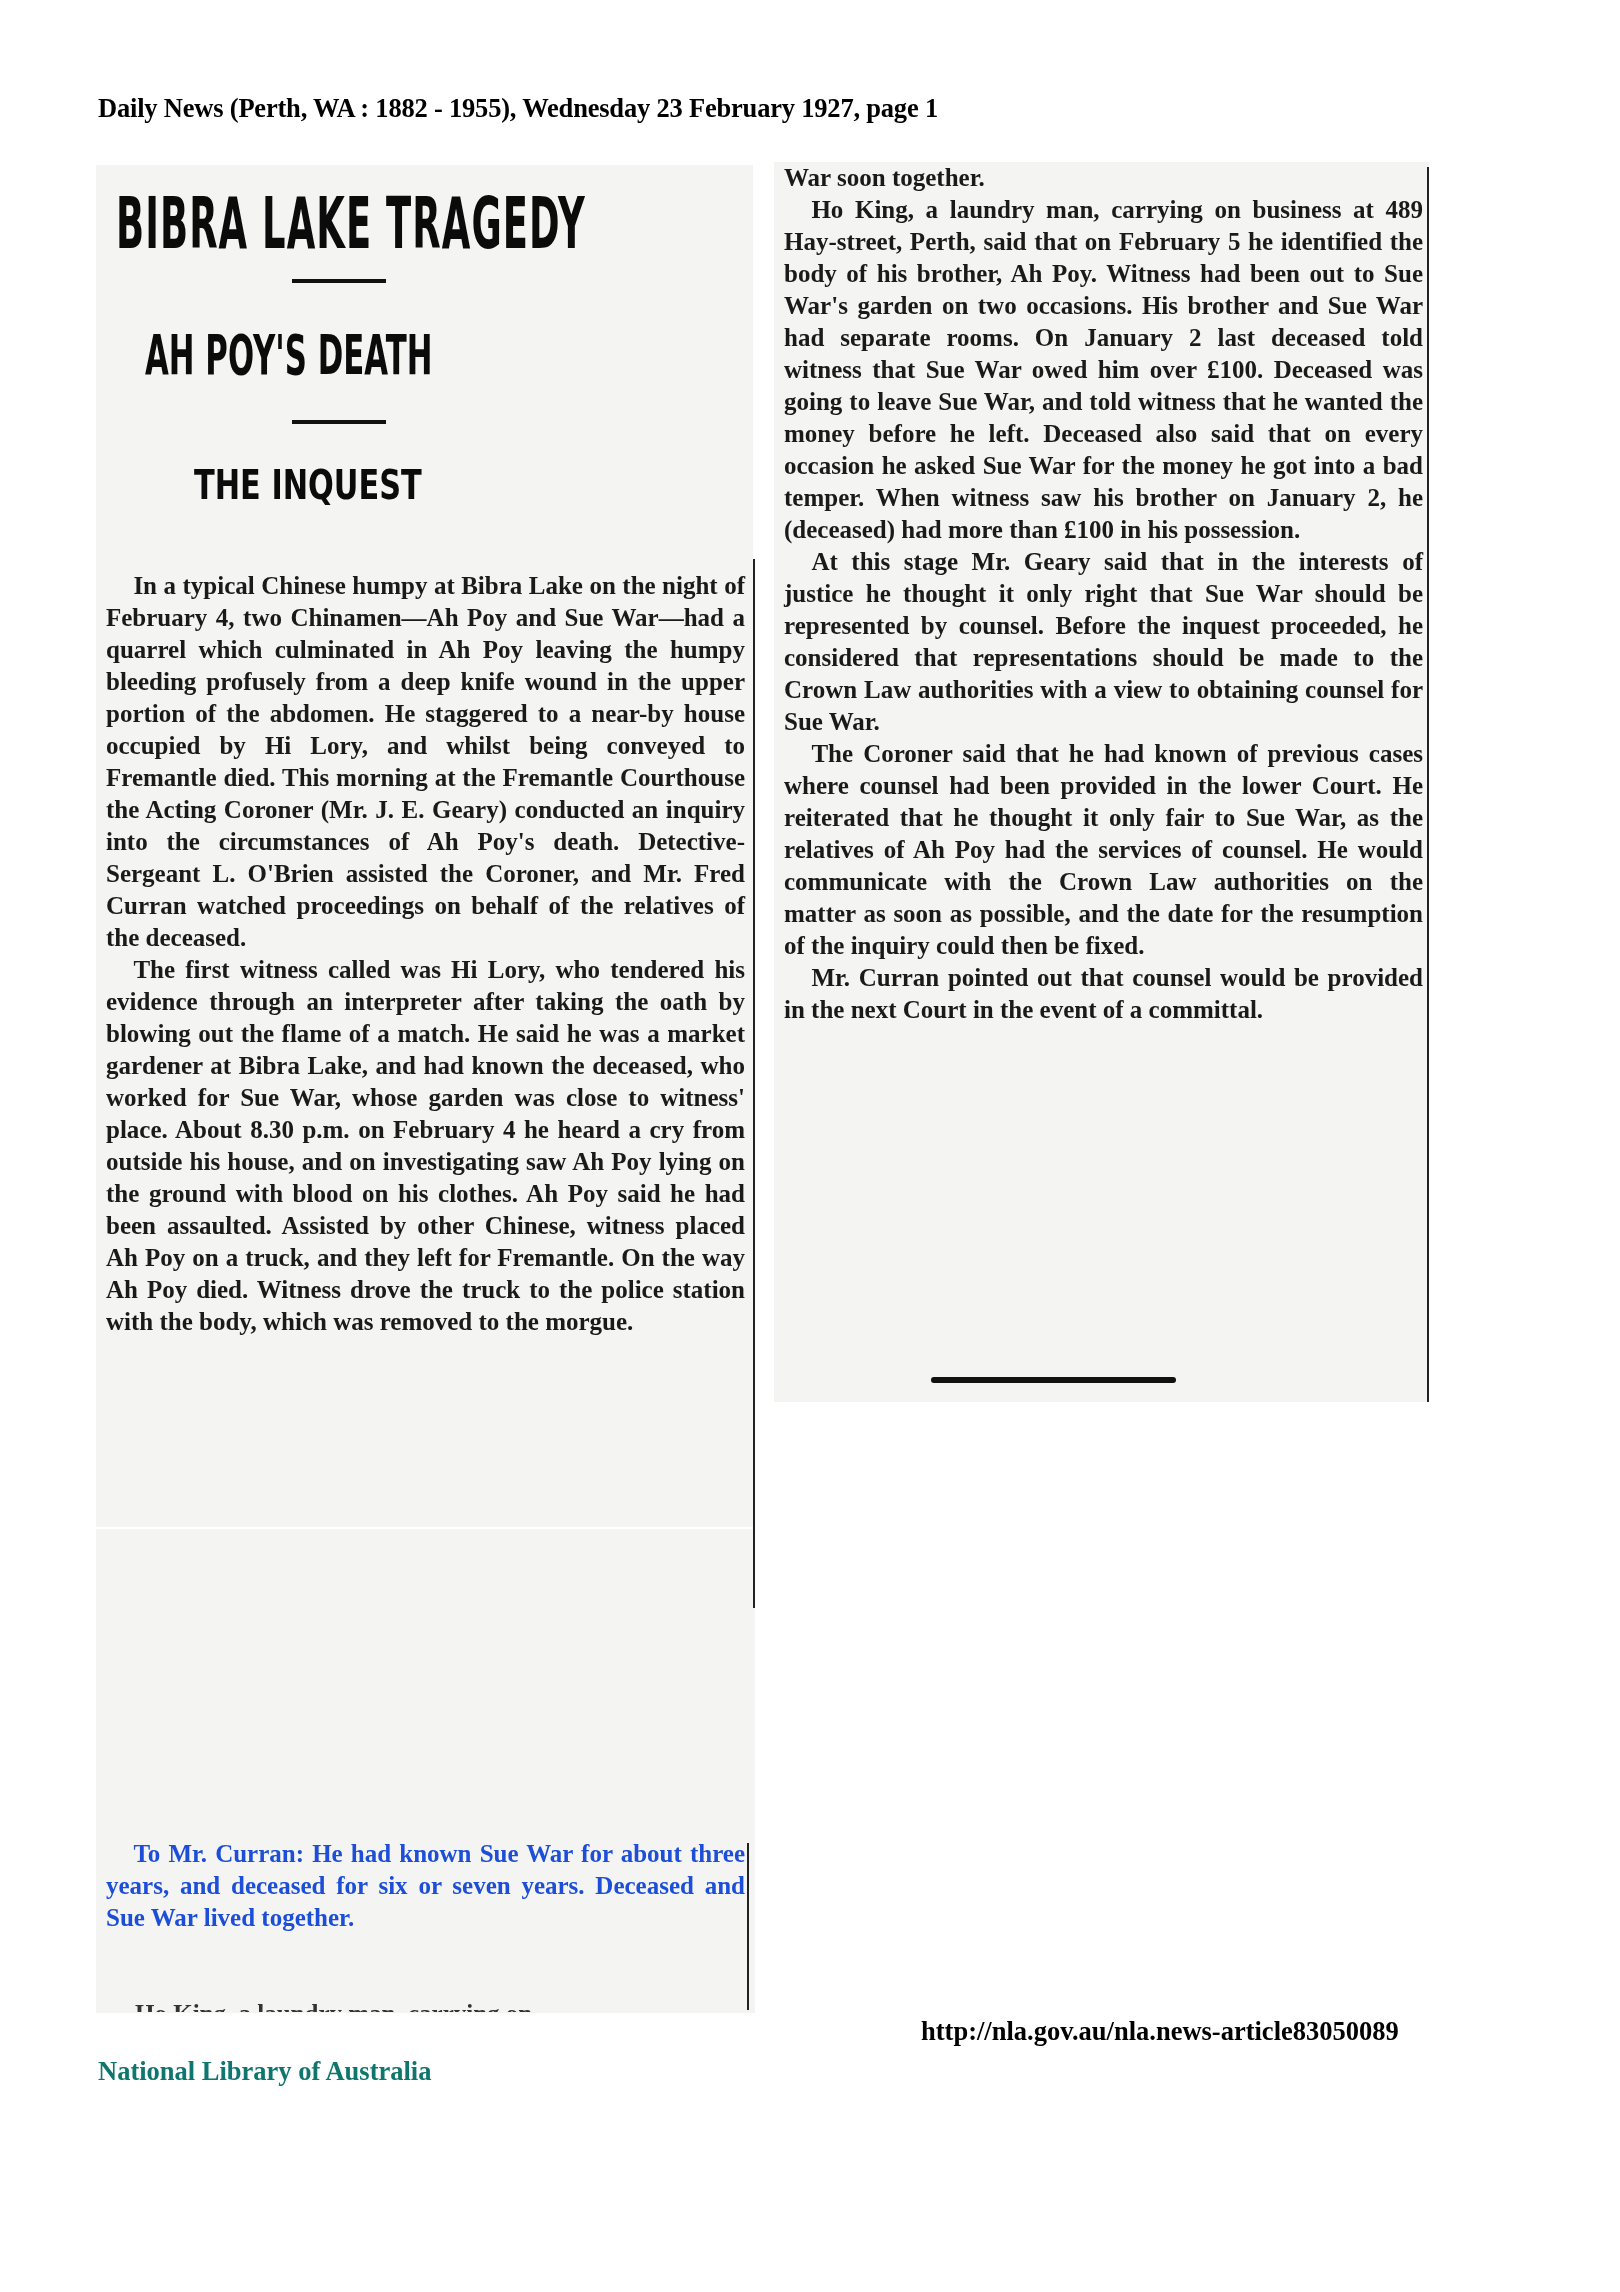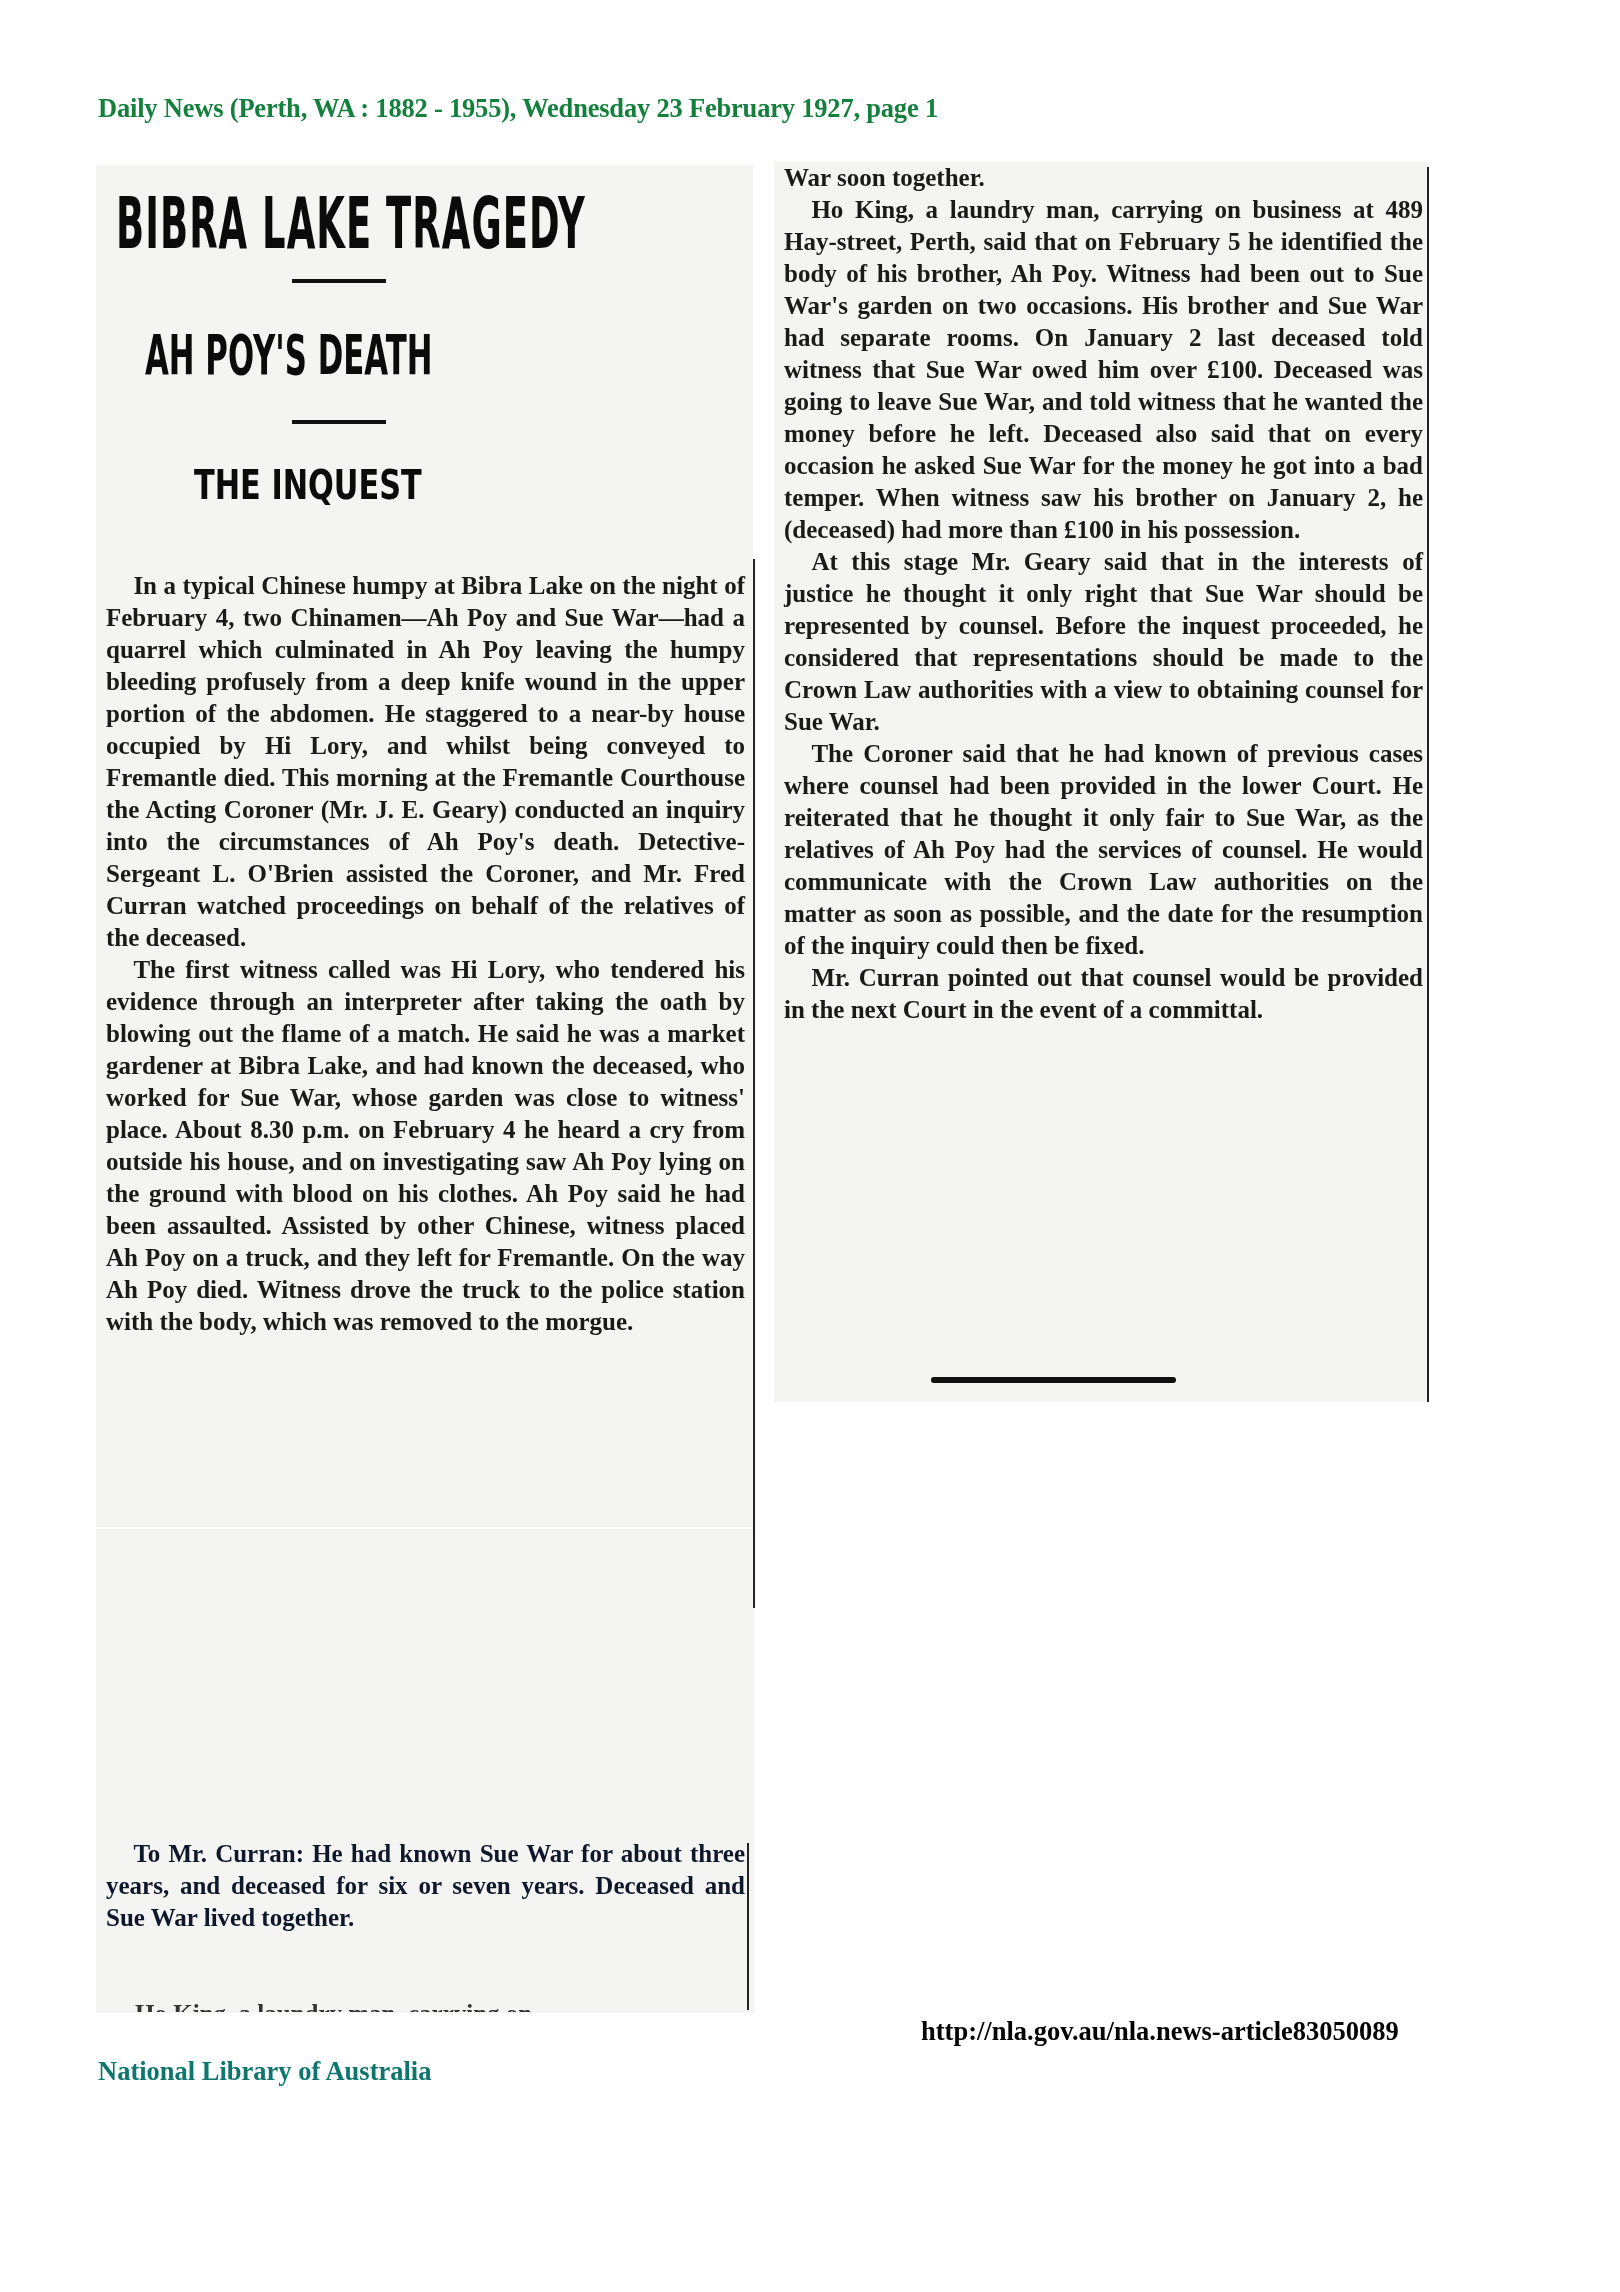--- a/index.html
+++ b/index.html
@@ -1,20 +1,20 @@
 <!DOCTYPE html>
 <html><head>
   <meta charset="utf-8">
   <style>
     html, body { margin: 0; padding: 0; background: #ffffff; }
     body { width: 1620px; height: 2293px; position: relative; overflow: hidden;
            font-family: "Liberation Serif", "DejaVu Serif", serif; color: #111; }
 
     .page-header { position: absolute; left: 98px; top: 93px; font-weight: bold;
-                   font-size: 26.5px; letter-spacing: -0.2px; color: #15803d; }
+                   font-size: 26.5px; letter-spacing: -0.2px; color: #000000; }
 
     .clip { position: absolute; background: #f4f4f2; }
     .clip-a { left: 96px; top: 165px; width: 657px; height: 1362px; }
     .clip-a2 { left: 96px; top: 1529px; width: 659px; height: 484px; }
     .clip-b { left: 774px; top: 162px; width: 655px; height: 1240px; }
 
     .rule-v { position: absolute; background: #222; width: 2px; }
 
     .headline { position: absolute; font-family: "DejaVu Sans", sans-serif; font-weight: bold;
                 color: #0b0b0b; transform-origin: left top; white-space: nowrap; }
@@ -23,21 +23,21 @@
     .h3 { left: 194px; top: 461px; font-size: 41px; transform: scaleX(0.74); }
     .dash { position: absolute; height: 3.9px; background: #111; }
 
     .col { position: absolute; font-size: 25px; line-height: 32px; text-align: justify;
            font-weight: bold; color: #1a1a1a; font-family: "Liberation Serif", serif; }
     .col p { margin: 0; text-indent: 27.4px; }
     .col p.noindent { text-indent: 0; }
     .col-a { left: 106px; top: 570px; width: 639px; }
     .col-b { left: 784px; top: 162px; width: 639px; }
     .tail { position: absolute; left: 106px; top: 1838px; width: 639px; font-size: 25px;
-            line-height: 32px; font-weight: bold; text-align: justify; color: #0f172a; }
+            line-height: 32px; font-weight: bold; text-align: justify; color: #1d4ed8; }
     .tail p { margin: 0; text-indent: 27.4px; }
     .cut { position: absolute; left: 135px; top: 1998px; width: 608px; height: 13.7px; overflow: hidden;
            font-size: 25px; line-height: 31px; font-weight: bold; color: #333; }
     .end-rule { position: absolute; left: 931px; top: 1377px; width: 245px; height: 5.9px;
                 background: #111; border-radius: 2.9px; }
 
     .footer-left { position: absolute; left: 98px; top: 2016px; font-weight: bold; font-size: 26.5px; color: #0f766e; margin-top: 40px; }
     .footer-right { position: absolute; left: 921px; top: 2016px; font-weight: bold; font-size: 26.5px; color: #000; text-align: right; }
   </style>
 </head>

